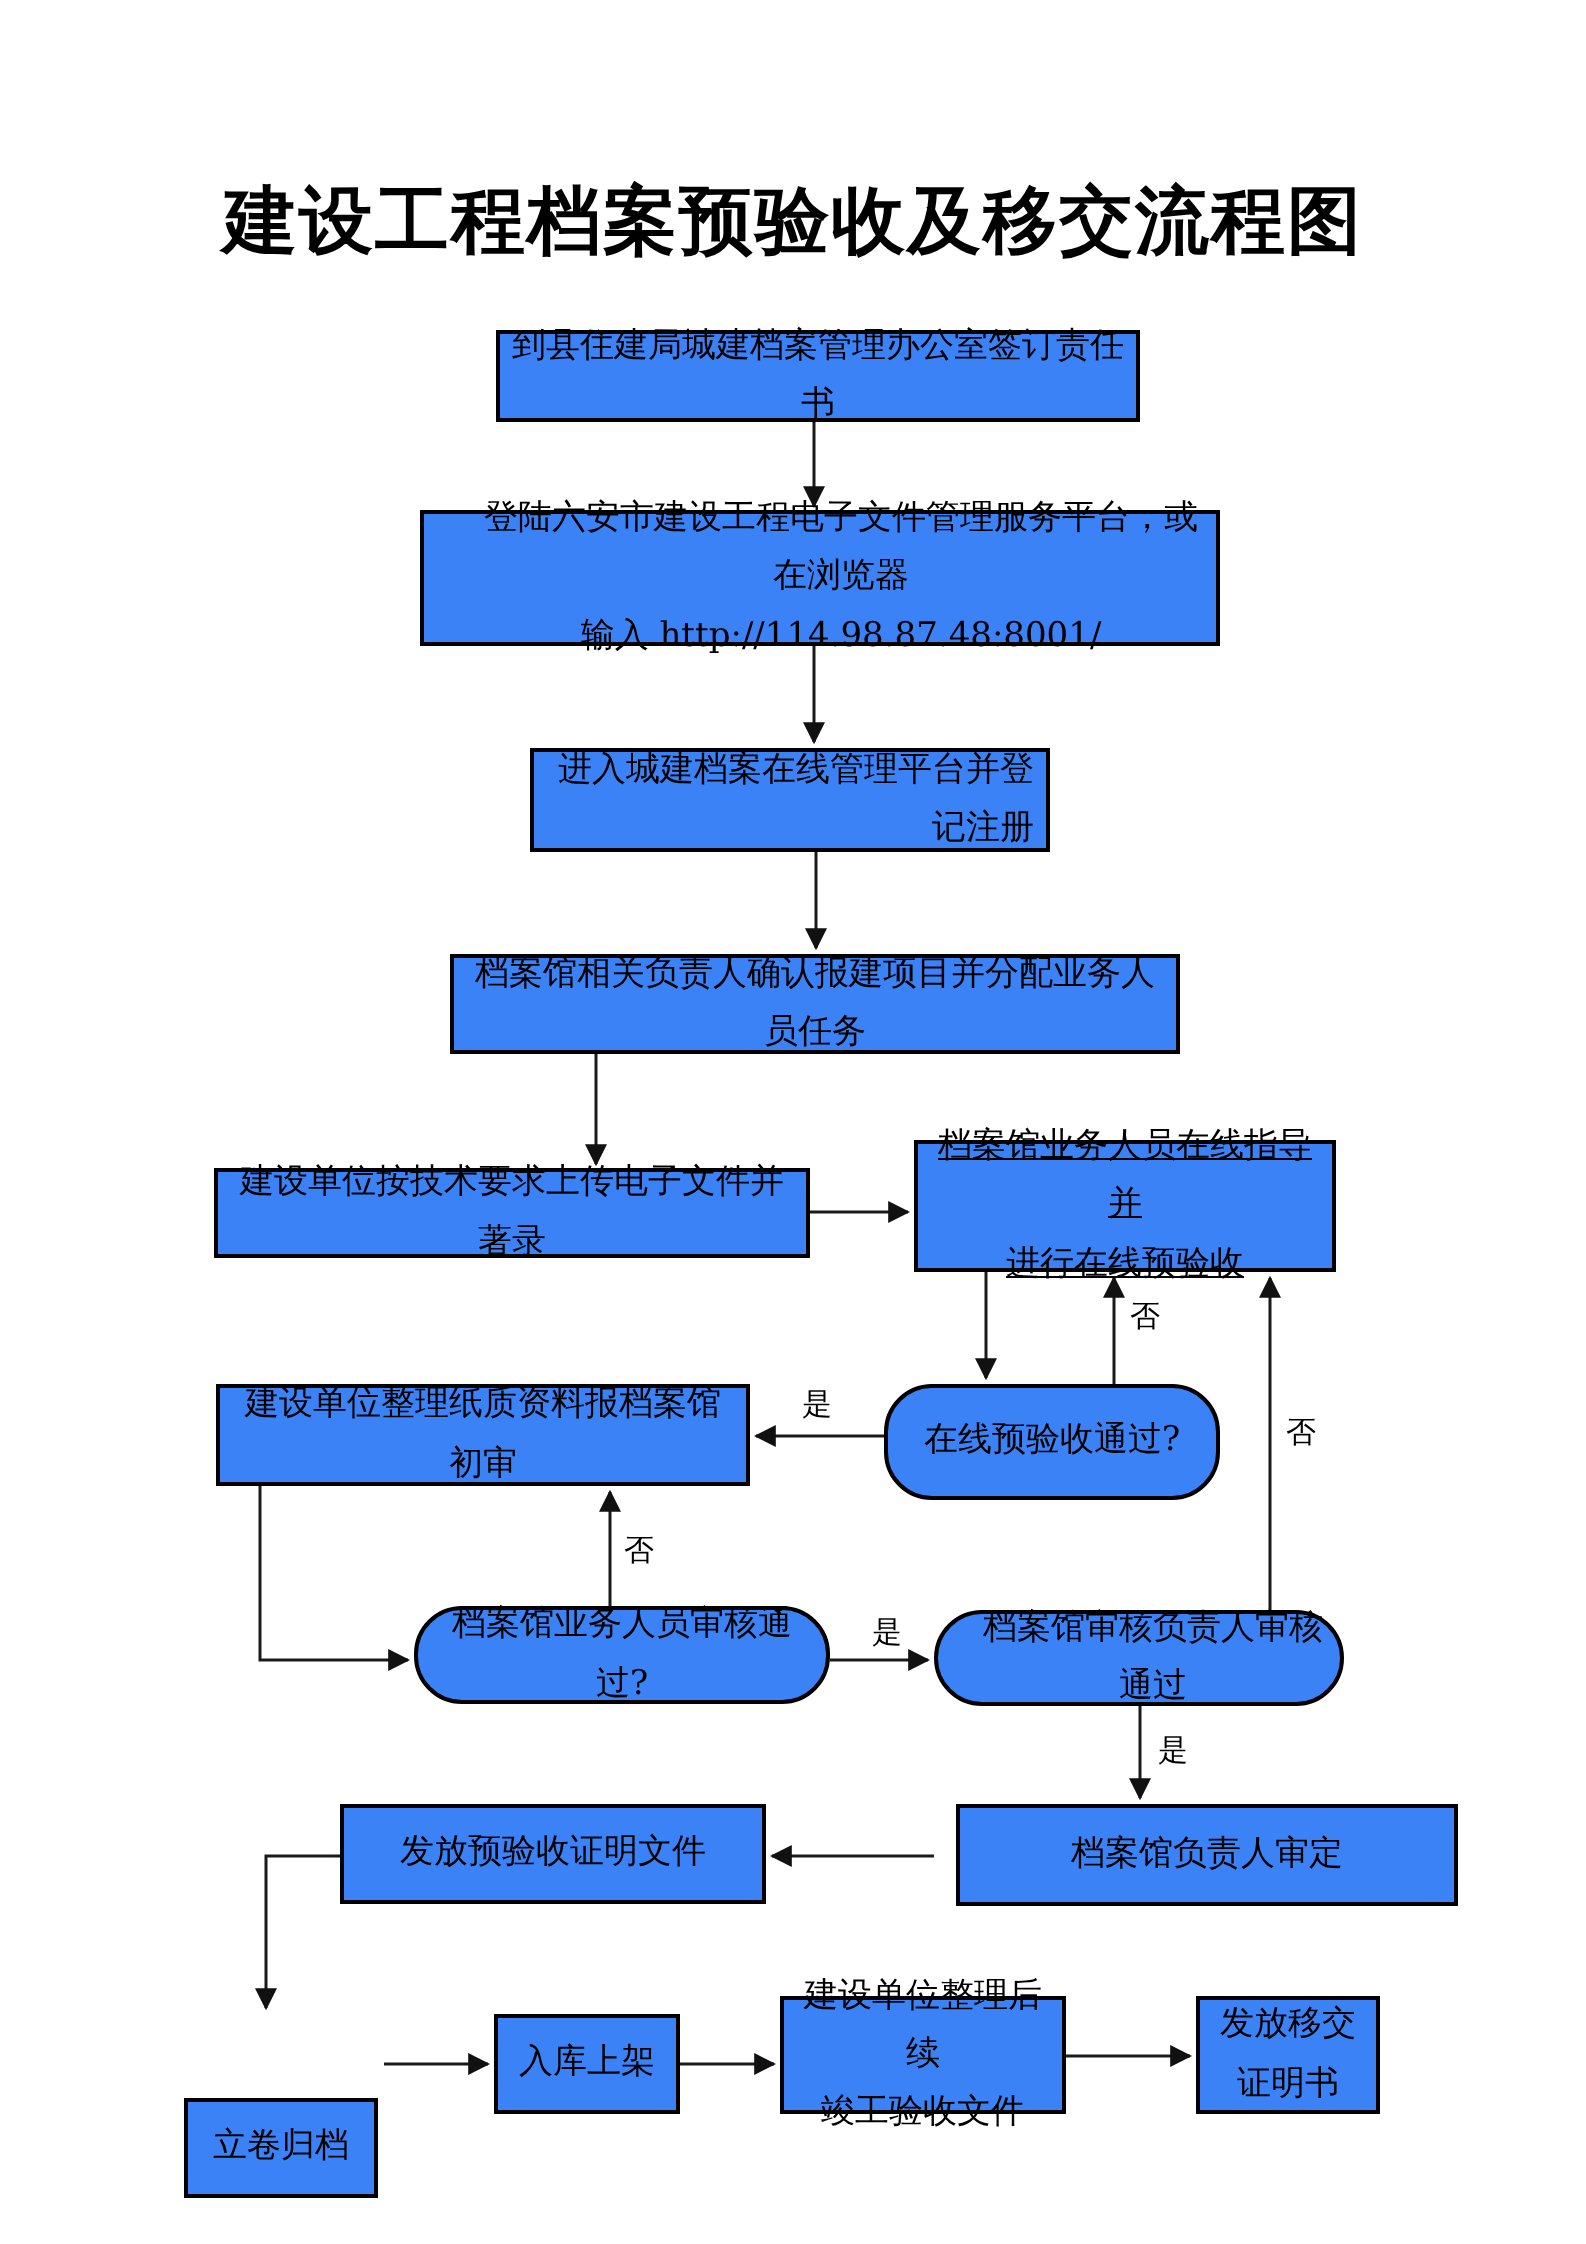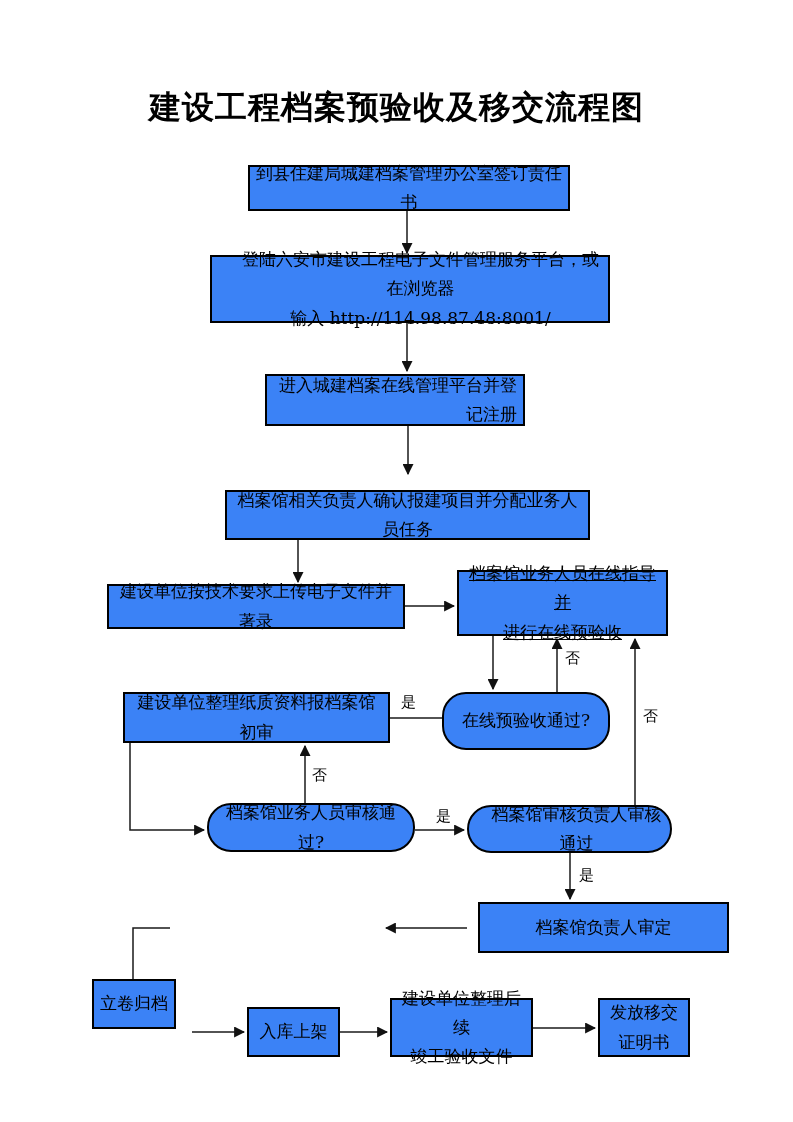--- a/index.html
+++ b/index.html
@@ -9,21 +9,21 @@
     background:#ffffff;
     font-family:"DejaVu Serif","Liberation Serif",serif;
     color:#000;
     overflow:hidden;
   }
   .title{
     position:absolute;
     left:0;right:0;top:86px;
     margin:0;
     text-align:center;
-    font-size:32px;
+    font-size:37px;
     font-weight:bold;
     letter-spacing:1px;
     font-family:"DejaVu Serif","Liberation Serif",serif;
   }
   .edges{position:absolute;left:0;top:0;}
   .box{
     position:absolute;
     box-sizing:border-box;
     border:2px solid #000;
     background:#3b82f6;
@@ -80,39 +80,40 @@
     </g>
   </svg>
 
   <div class="box" style="left:248px;top:165px;width:322px;height:46px;">到县住建局城建档案管理办公室签订责任书</div>
 
   <div class="box" style="left:210px;top:255px;width:400px;height:68px;padding-left:27px;">登陆六安市建设工程电子文件管理服务平台，或在浏览器
 输入 http://114.98.87.48:8001/</div>
 
   <div class="box" style="left:265px;top:374px;width:260px;height:52px;text-align:right;">进入城建档案在线管理平台并登记注册</div>
 
-  <div class="box" style="left:225px;top:490px;width:365px;height:50px;">档案馆相关负责人确认报建项目并分配业务人员任务</div>
+  <div class="box" style="left:225px;top:477px;width:365px;height:50px;">档案馆相关负责人确认报建项目并分配业务人员任务</div>
 
   <div class="box" style="left:107px;top:584px;width:298px;height:45px;text-align:center;">建设单位按技术要求上传电子文件并著录</div>
 
   <div class="box" style="left:457px;top:570px;width:211px;height:66px;text-decoration:underline;">档案馆业务人员在线指导并
 进行在线预验收</div>
 
   <div class="box rounded" style="left:442px;top:692px;width:168px;height:58px;">在线预验收通过?</div>
 
-  <div class="box" style="left:108px;top:692px;width:267px;height:51px;margin-left:15px;">建设单位整理纸质资料报档案馆初审</div>
+  <div class="box" style="left:108px;top:692px;width:267px;height:51px;">建设单位整理纸质资料报档案馆初审</div>
 
   <div class="box rounded" style="left:207px;top:803px;width:208px;height:49px;">档案馆业务人员审核通过?</div>
 
   <div class="box rounded" style="left:467px;top:805px;width:205px;height:48px;padding-left:20px;">档案馆审核负责人审核通过</div>
 
   <div class="box" style="left:478px;top:902px;width:251px;height:51px;">档案馆负责人审定</div>
 
+  <div class="box" style="left:170px;top:902px;width:213px;height:50px;">发放预验收证明文件</div>
 
-  <div class="box" style="left:92px;top:979px;width:84px;height:50px;">立卷归档</div>
+  <div class="box" style="left:92px;top:1049px;width:97px;height:50px;">立卷归档</div>
 
   <div class="box" style="left:247px;top:1007px;width:93px;height:50px;">入库上架</div>
 
   <div class="box" style="left:390px;top:998px;width:143px;height:59px;">建设单位整理后续
 竣工验收文件</div>
 
   <div class="box" style="left:598px;top:998px;width:92px;height:59px;">发放移交
 证明书</div>
 
   <span class="lbl" style="left:400px;top:695px;">是</span>

